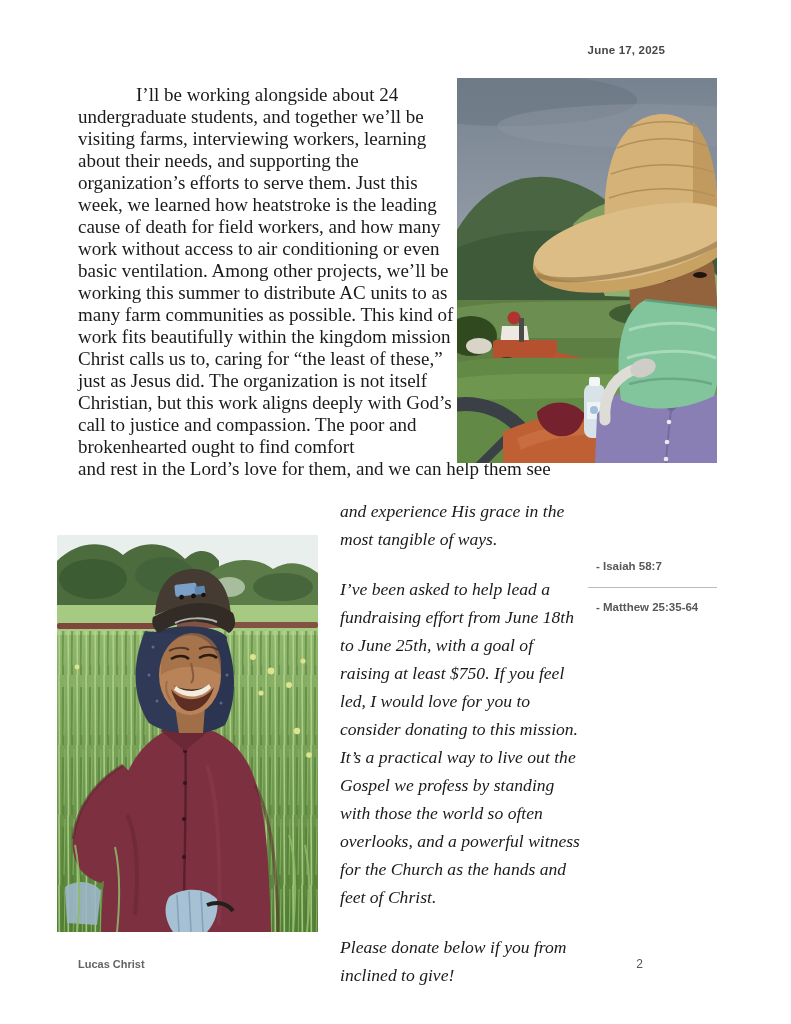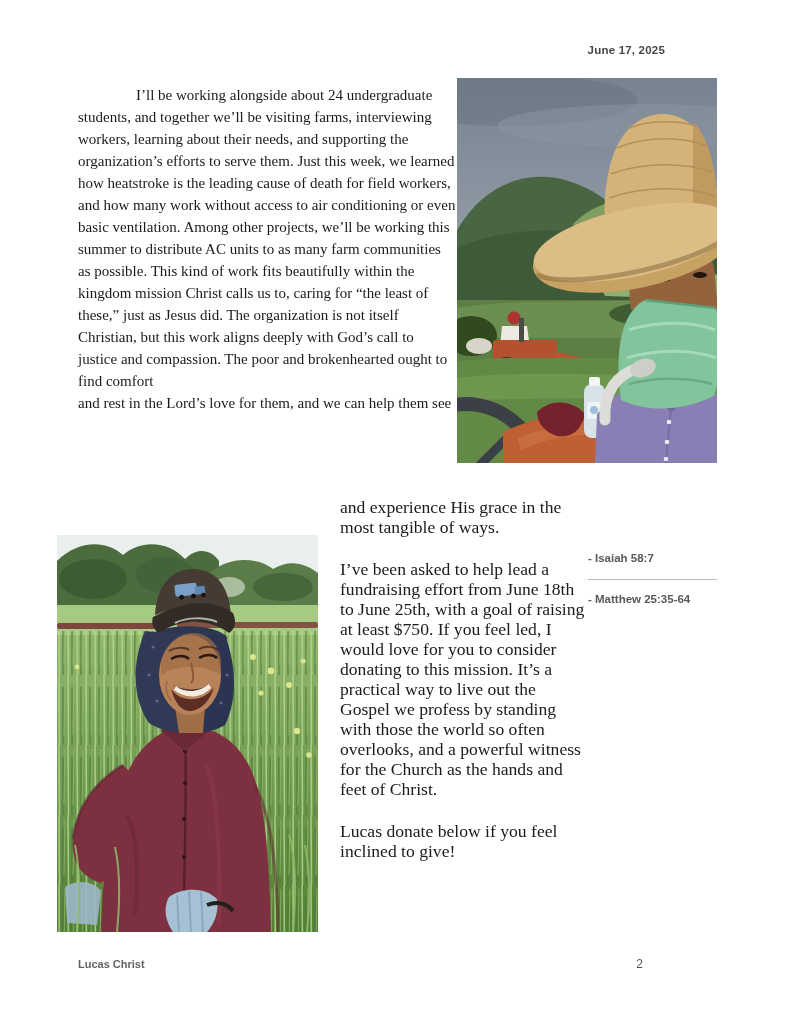--- a/index.html
+++ b/index.html
@@ -6,56 +6,56 @@
   .page{position:relative;width:717px;height:1024px;background:#ffffff;overflow:hidden;
         font-family:"Liberation Serif",serif;color:#1a1a1a;}
 
   
   .date{position:absolute;top:43px;right:52px;font:700 11.5px/14px "Liberation Sans",sans-serif;
         color:#474747;letter-spacing:.2px;}
   .footer-author{position:absolute;left:78px;top:958px;font:700 11px/13px "Liberation Sans",sans-serif;color:#646464;}
   .footer-page{position:absolute;right:74px;top:957px;font:400 12px/14px "Liberation Sans",sans-serif;color:#555555;}
 
   
-  .body-main{position:absolute;left:78px;top:84px;width:378px;font-size:15px;line-height:22px;}
+  .body-main{position:absolute;left:78px;top:84px;width:378px;font-size:19px;line-height:22px;}
   .body-main p{margin:0;}
   .p-first{text-indent:58px;}
   .p-wide{width:540px;}
-  .col-mid{position:absolute;left:340px;top:497px;width:245px;font-size:17.6px;line-height:20px;}
+  .col-mid{position:absolute;left:340px;top:497px;width:245px;font-size:17.6px;line-height:28px;font-style:italic;}
   .col-mid p{margin:0 0 22px 0;}
   .col-mid p:last-child{margin-bottom:0;}
 
   
   .photo{position:absolute;display:block;}
   #photo1{left:457px;top:78px;width:265px;height:385px;}
   #photo2{left:57px;top:535px;width:261px;height:397px;}
 
   
   .sidebar{position:absolute;left:588px;top:551px;width:136px;
            font:700 11.5px/15px "Liberation Sans",sans-serif;color:#57585a;}
   .sidebar .q{white-space:pre-line;margin:0;}
-  .sidebar .ref{margin:0;}
+  .sidebar .ref{margin:8px;}
   .sidebar .divider{border:none;border-top:1px solid #bcbcbc;height:0;margin:13px 0 12px 0;}
 </style>
 </head>
 <body>
 
 <div class="page">
 
   <div class="date">June 17, 2025</div>
 
   <div class="body-main">
     <p class="p-first">I’ll be working alongside about 24 undergraduate students, and together we’ll be visiting farms, interviewing workers, learning about their needs, and supporting the organization’s efforts to serve them. Just this week, we learned how heatstroke is the leading cause of death for field workers, and how many work without access to air conditioning or even basic ventilation. Among other projects, we’ll be working this summer to distribute AC units to as many farm communities as possible. This kind of work fits beautifully within the kingdom mission Christ calls us to, caring for “the least of these,” just as Jesus did. The organization is not itself Christian, but this work aligns deeply with God’s call to justice and compassion. The poor and brokenhearted ought to find comfort</p>
     <p class="p-wide">and rest in the Lord’s love for them, and we can help them see</p>
   </div>
 
   <div class="col-mid">
     <p>and experience His grace in the most tangible of ways.</p>
     <p>I’ve been asked to help lead a fundraising effort from June 18th to June 25th, with a goal of raising at least $750. If you feel led, I would love for you to consider donating to this mission. It’s a practical way to live out the Gospel we profess by standing with those the world so often overlooks, and a powerful witness for the Church as the hands and feet of Christ.</p>
-    <p>Lucas donate below if you feel inclined to give!</p>
+    <p>Please donate below if you from inclined to give!</p>
   </div>
 
   <svg id="photo1" class="photo" role="img" viewBox="0 0 265 385" preserveAspectRatio="none" aria-label="Selfie of a person in a wide straw hat and green face mask with white headphones and purple shirt, on a tractor with green hills, a worker in a red cap, and a water bottle">
     <defs>
       <linearGradient id="p1sky" x1="0" y1="0" x2="0" y2="1">
         <stop offset="0" stop-color="#76828f"></stop>
           <stop offset="0.55" stop-color="#9aa4ae"></stop>
           <stop offset="1" stop-color="#b9bfc5"></stop>
       </linearGradient>
     </defs>

